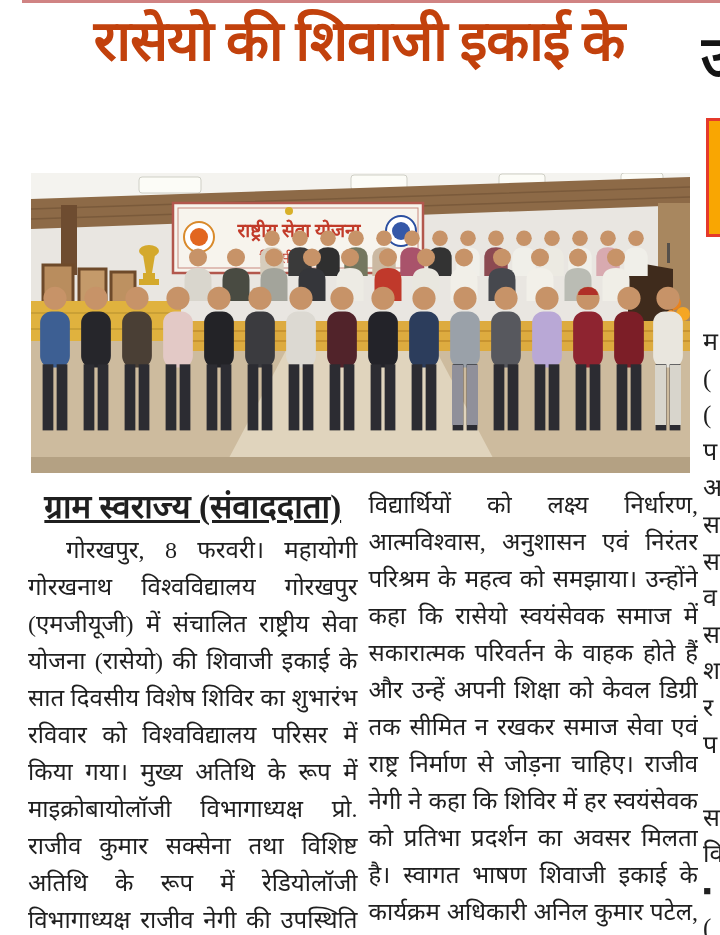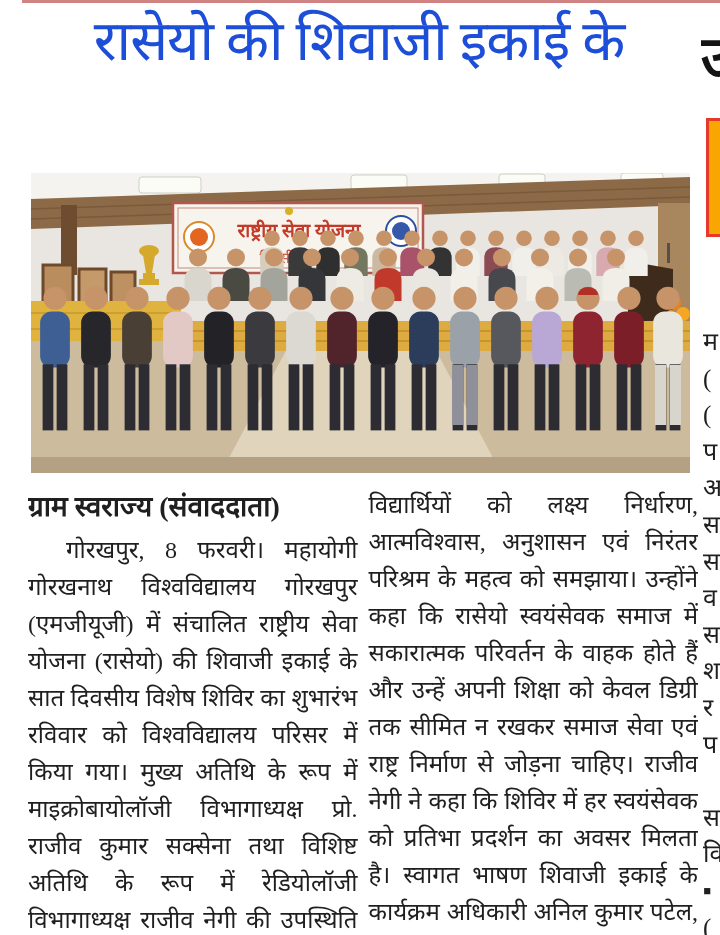--- a/index.html
+++ b/index.html
@@ -3,37 +3,37 @@
 <meta charset="utf-8">
 <style>
   html,body{margin:0;padding:0;}
   body{width:720px;height:935px;overflow:hidden;background:#ffffff;
        font-family:"Liberation Serif",serif;color:#1c1c1c;position:relative;}
   .page{position:absolute;inset:0;background:#fff;}
 
   .top-rule{position:absolute;left:22px;top:0;width:698px;height:3px;background:#d08383;}
 
   .headline{position:absolute;left:26px;top:6px;width:666px;text-align:center;
-            font-weight:normal;color:#1d4ed8;line-height:1.28;}
+            font-weight:bold;color:#c2410c;line-height:1.28;}
   .headline .hl-line{font-size:56px;letter-spacing:-1px;white-space:nowrap;}
   .headline-clip{position:absolute;left:701px;top:16px;width:19px;height:80px;overflow:hidden;
                  font-size:56px;font-weight:bold;color:#141414;}
 
   .side-box{position:absolute;left:706px;top:118px;width:20px;height:119px;
             background:#f9a602;border:3px solid #e5392b;border-right:none;box-sizing:border-box;}
 
   .photo-frame{position:absolute;left:31px;top:173px;width:659px;height:300px;overflow:hidden;
                background:#e9e6e1;}
   .photo-frame svg{display:block;}
 
   .columns{position:absolute;left:28px;top:487px;width:670px;height:448px;overflow:hidden;
            display:flex;gap:11px;}
   .col{width:330px;font-size:24px;line-height:37px;text-align:justify;text-justify:inter-word;
        color:#1f1f1f;}
-  .byline{font-weight:bold;text-align:left;font-size:28px;
+  .byline{font-weight:bold;text-decoration:underline;text-align:center;font-size:33px;
           line-height:40px;margin:0 0 5px 0;}
   .para{margin:0;}
   .indent{text-indent:38px;}
 
   .edge-col{position:absolute;left:703px;top:324px;width:17px;height:611px;overflow:hidden;
             font-size:25px;color:#1f1f1f;}
   .edge-col .frag{height:36.6px;line-height:36.6px;white-space:nowrap;}
   .edge-col .frag.bold{font-weight:bold;}
 </style>
 </head>

